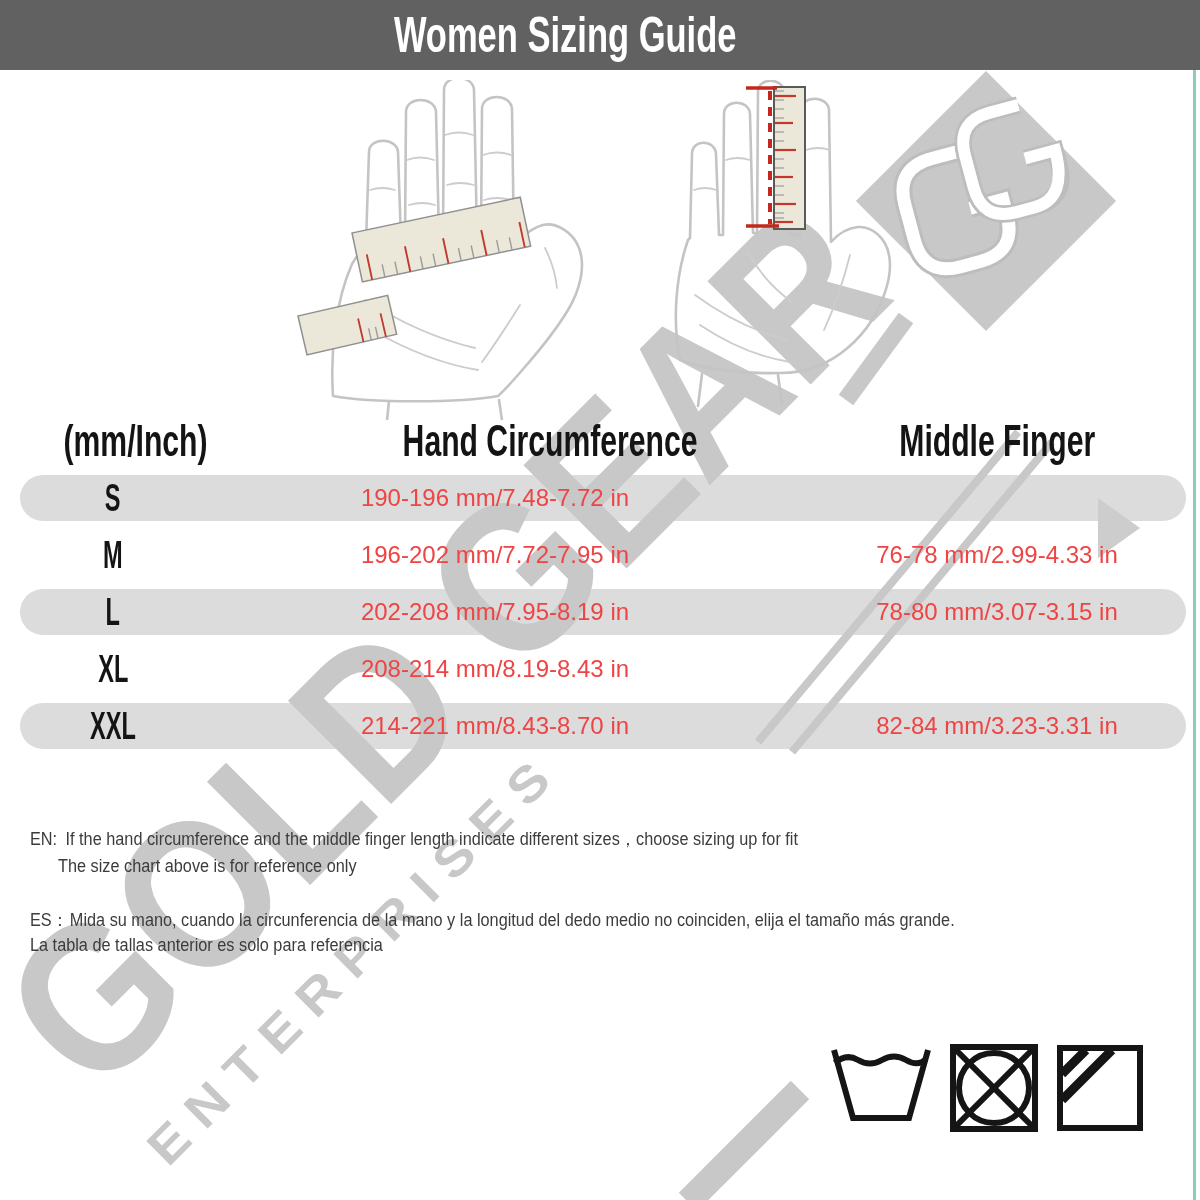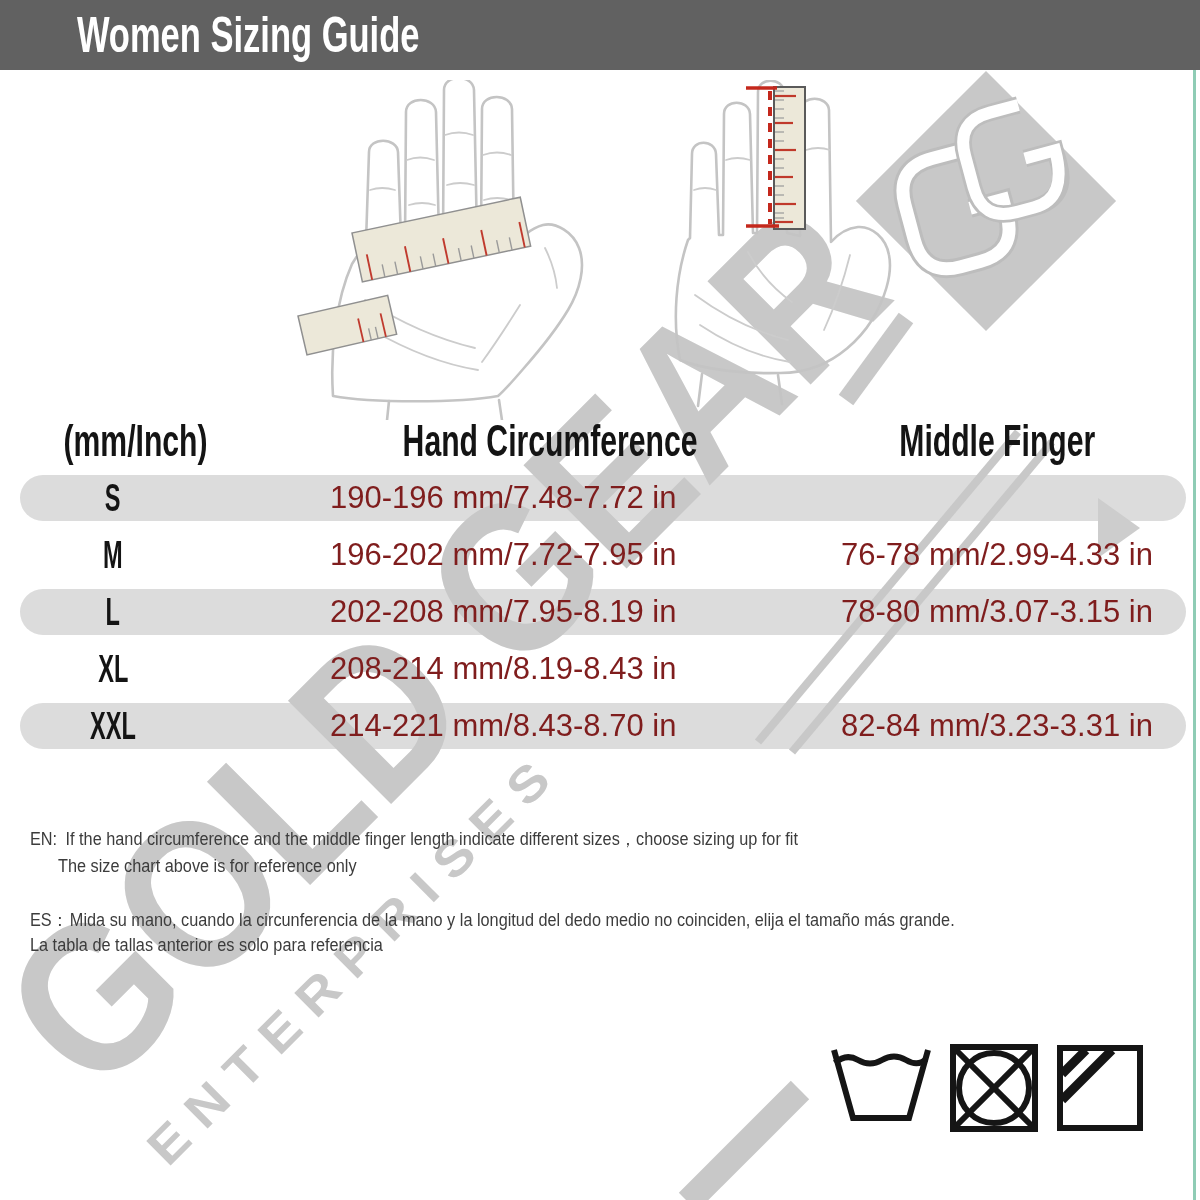--- a/index.html
+++ b/index.html
@@ -3,30 +3,30 @@
 <meta charset="utf-8">
 <style>
   html,body{margin:0;padding:0;background:#ffffff;}
   .canvas{position:relative;width:1200px;height:1200px;background:#ffffff;overflow:hidden;
           font-family:"Liberation Sans", sans-serif;color:#1c1c1c;}
   
   .stripe{position:absolute;left:20px;width:1166px;height:46px;border-radius:23px;background:#dcdcdc;z-index:1;}
   .st0{top:475px}.st2{top:589px}.st4{top:703px}
   .wm{position:absolute;left:0;top:0;z-index:3;pointer-events:none;}
   .header-bar{position:absolute;left:0;top:0;width:1200px;height:70px;background:#616161;z-index:2;}
-  .title-wrap{position:absolute;left:0;top:0;width:1130px;height:70px;display:flex;align-items:center;justify-content:flex-start;z-index:5;}
+  .title-wrap{position:absolute;left:0;top:0;width:1130px;height:70px;display:flex;align-items:center;justify-content:center;z-index:5;}
   .title{font-size:50px;font-weight:bold;color:#ffffff;white-space:nowrap;display:inline-block;transform:scaleX(0.69);}
   .hand-svg{position:absolute;z-index:4;}
   
   .th{position:absolute;top:418px;height:46px;line-height:46px;text-align:center;z-index:5;}
   .th span{display:inline-block;font-size:45px;font-weight:bold;transform:scaleX(0.67);white-space:nowrap;color:#141414;}
   .c-size{left:28px;width:170px;} .c-hand{left:330px;width:330px;} .c-finger{left:840px;width:314px;}
   .cell{position:absolute;height:40px;line-height:40px;text-align:center;z-index:5;}
   .cell .sz{display:inline-block;font-size:38px;font-weight:bold;transform:scaleX(0.62);color:#141414;}
-  .cell .val{display:inline-block;font-size:31px;color:#7f1d1d;white-space:nowrap;}
+  .cell .val{display:inline-block;font-size:24px;color:#ef4444;white-space:nowrap;}
   .r0{top:478px}.r1{top:535px}.r2{top:592px}.r3{top:649px}.r4{top:706px}
   
   .note{position:absolute;z-index:5;font-size:17.5px;color:#3c3c3c;white-space:nowrap;transform:scaleX(0.93);transform-origin:left center;}
   .note .nlabel{margin-right:9px;}
   
   .care{position:absolute;left:820px;top:1042px;z-index:5;}
   .accent-line{position:absolute;left:1193px;top:70px;width:3px;height:1130px;background:#8fccb5;z-index:6;}
 </style>
 </head>
 <body>

